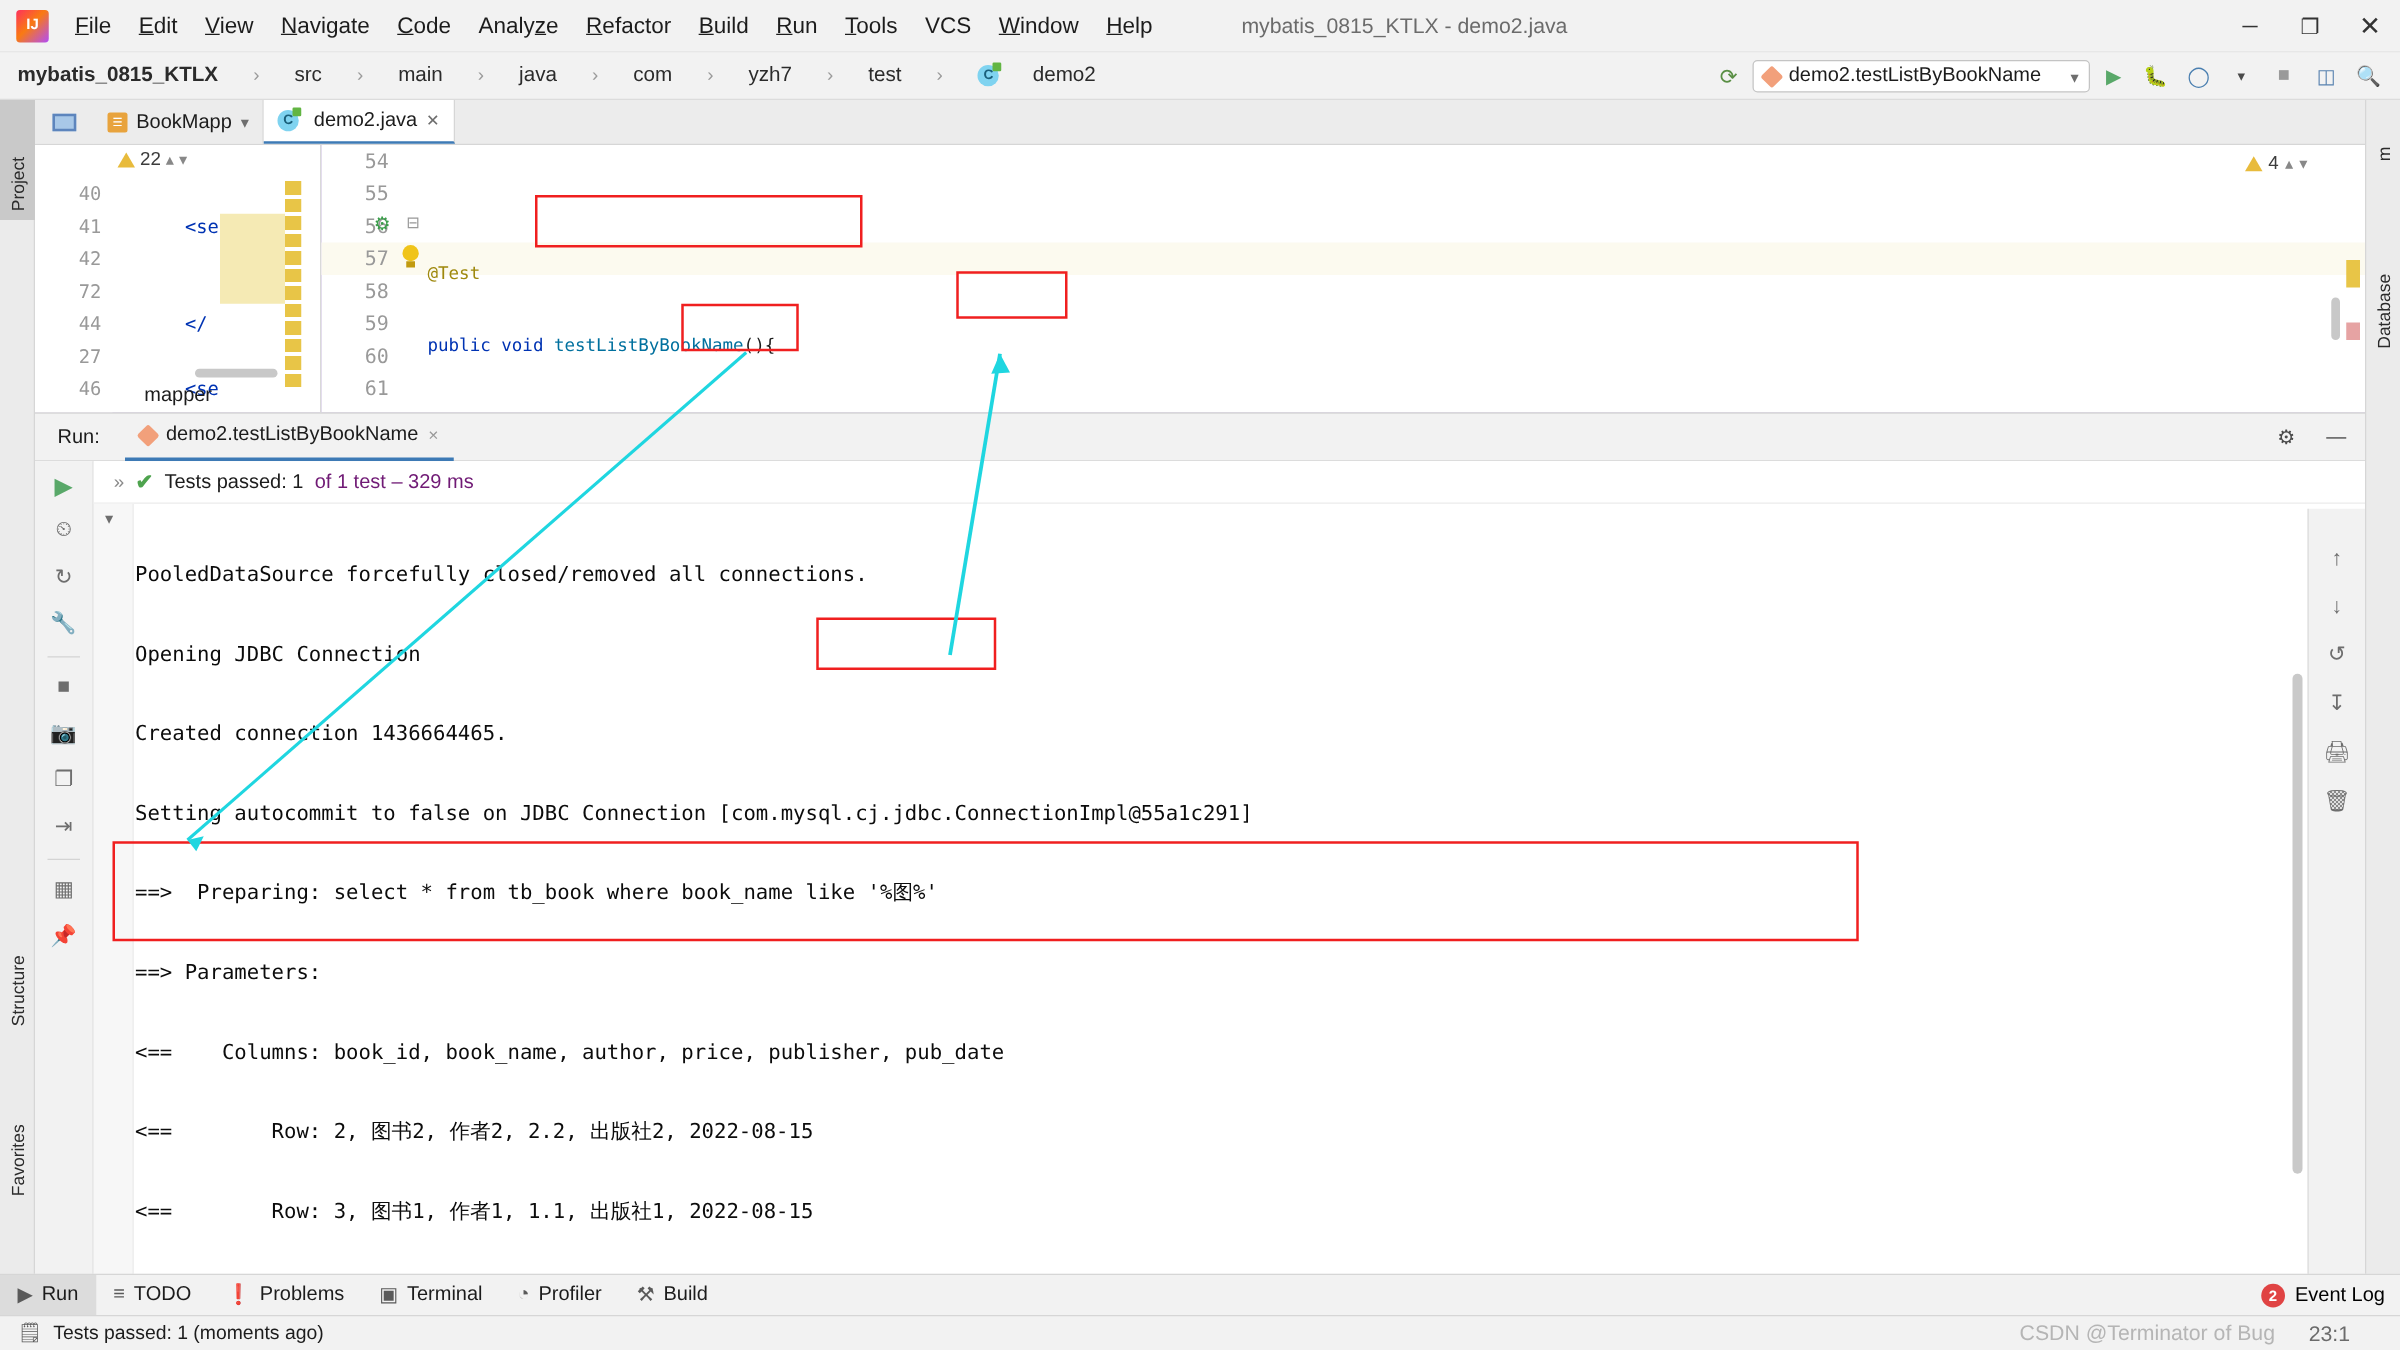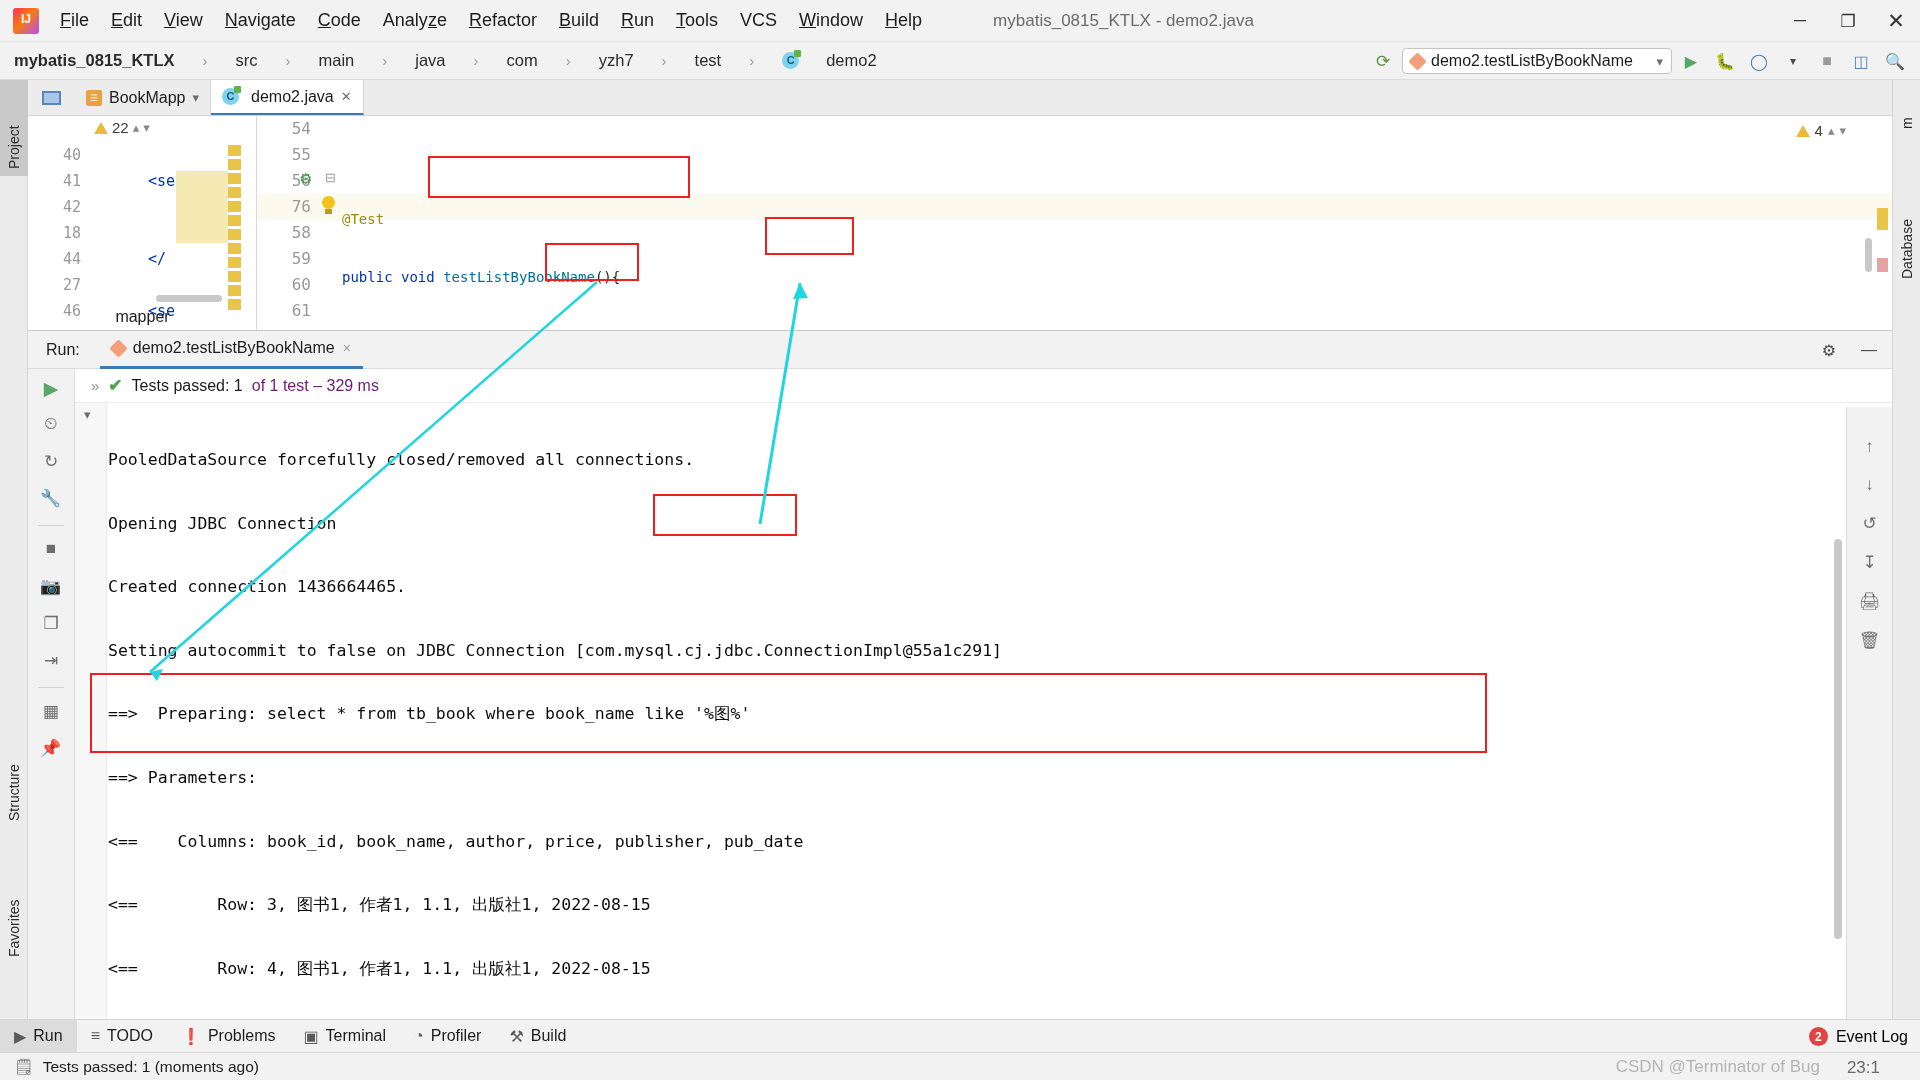--- a/index.html
+++ b/index.html
@@ -437,21 +437,21 @@
         <div class="xml-warn">
           <span class="tri-warn"></span>
           <span>22</span>
           <span style="color:#888;font-size:13px">▴</span>
           <span style="color:#888;font-size:13px">▾</span>
         </div>
         <div class="xml-gutter" style="top:26px">
           <div>40</div>
           <div>41</div>
           <div>42</div>
-          <div>18</div>
+          <div>72</div>
           <div>44</div>
           <div>27</div>
           <div>46</div>
         </div>
         <div class="xml-hl"></div>
         <div class="xml-stripe"></div>
         <div class="xml-code">
           <div style="height:26px"></div>
           <div>&lt;se</div>
           <div></div>
@@ -463,21 +463,21 @@
         <div class="mapper-scroll"></div>
         <div class="mapper-lab">mapper</div>
       </div>
 
       <div class="java-pane">
         <div class="row-hl"></div>
         <div class="jgutter">
           <div>54</div>
           <div>55</div>
           <div>56</div>
-          <div>76</div>
+          <div>57</div>
           <div>58</div>
           <div>59</div>
           <div>60</div>
           <div>61</div>
         </div>
         <div class="runmark" style="top:54px">⚙</div>
         <div class="fold" style="left:68px;top:54px">⊟</div>
         <div class="bulb"></div>
 
         <div class="code-area">
@@ -546,20 +546,21 @@
         </div>
 
         <div class="console">
           <div class="ln">PooledDataSource forcefully closed/removed all connections.</div>
           <div class="ln">Opening JDBC Connection</div>
           <div class="ln">Created connection 1436664465.</div>
           <div class="ln">Setting autocommit to false on JDBC Connection [com.mysql.cj.jdbc.ConnectionImpl@55a1c291]</div>
           <div class="ln">==&gt;  Preparing: select * from tb_book where book_name like '%图%'</div>
           <div class="ln">==&gt; Parameters:</div>
           <div class="ln">&lt;==    Columns: book_id, book_name, author, price, publisher, pub_date</div>
+          <div class="ln">&lt;==        Row: 2, 图书2, 作者2, 2.2, 出版社2, 2022-08-15</div>
           <div class="ln">&lt;==        Row: 3, 图书1, 作者1, 1.1, 出版社1, 2022-08-15</div>
           <div class="ln">&lt;==        Row: 4, 图书1, 作者1, 1.1, 出版社1, 2022-08-15</div>
           
           
           
           
           
           
           
         </div>

